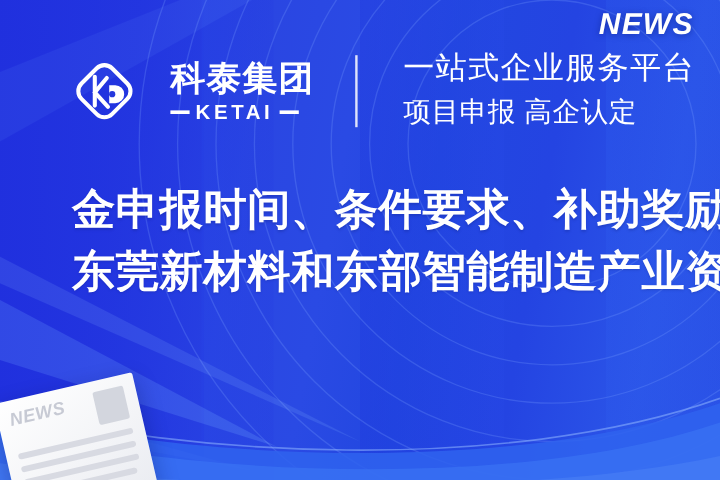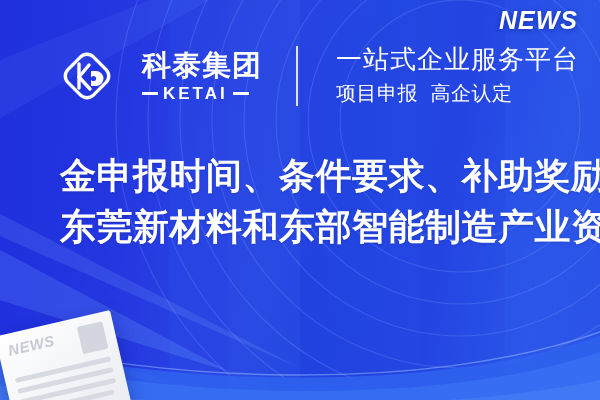--- a/index.html
+++ b/index.html
@@ -146,24 +146,24 @@
   .tagline { display: flex; flex-direction: column; justify-content: center; }
   .tagline-main {
     color: #ffffff;
     font-size: 26px;
     line-height: 1.08;
     letter-spacing: 1px;
     font-family: "DejaVu Sans", "Liberation Sans", sans-serif;
   }
   .tagline-sub {
     color: #ffffff;
-    font-size: 20px;
+    font-size: 23px;
     margin-top: 6px;
     letter-spacing: .5px;
-    font-family: Liberation Mono, monospace;
+    font-family: Liberation Sans, sans-serif;
   }
 
   
   .headline {
     position: absolute;
     left: 60px;
     top: 150px;
     width: 500px;
     color: #ffffff;
     font-size: 36px;

